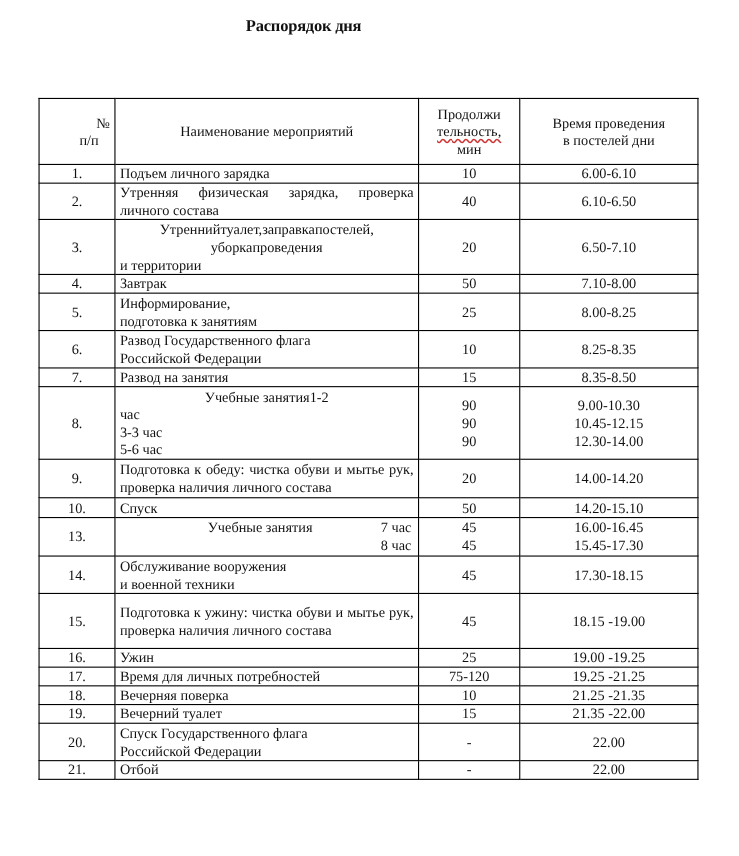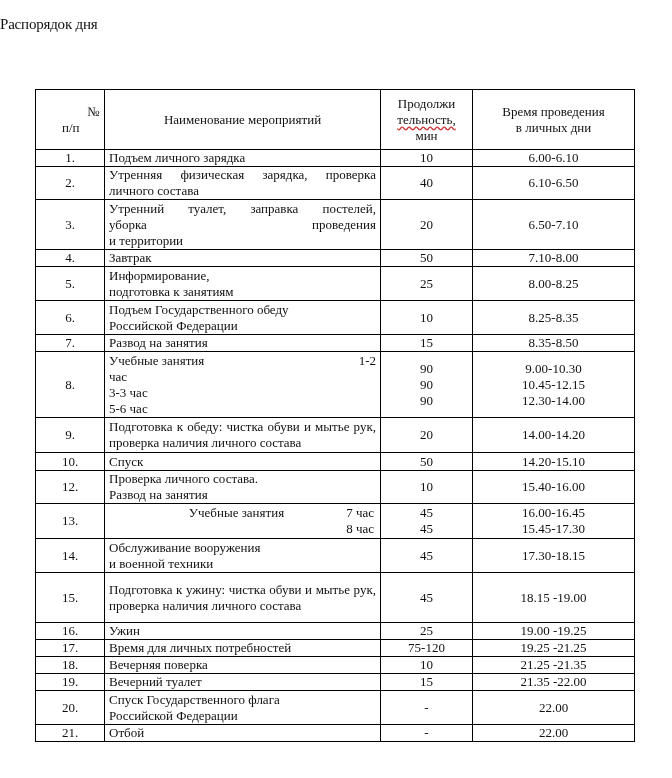--- a/index.html
+++ b/index.html
@@ -1,42 +1,42 @@
 <!DOCTYPE html>
 <html><head>
 <meta charset="utf-8">
 <style>
   html, body { margin:0; padding:0; background:#ffffff; }
   body {
     width:672px; height:778px; position:relative; overflow:hidden;
     font-family:"Liberation Serif", "DejaVu Serif", serif; color:#111;
   }
   .title {
-    position:absolute; top:16px; left:0; width:552px; text-align:left;
-    font-weight:normal; font-size:15px; letter-spacing:-0.2px;
+    position:absolute; top:16px; left:0; width:552px; text-align:center;
+    font-weight:bold; font-size:15px; letter-spacing:-0.2px;
   }
   table.sched {
     position:absolute; left:35px; top:89px;
     border-collapse:collapse; table-layout:fixed;
     font-size:13px; line-height:16px;
   }
   table.sched td, table.sched th {
     border:1px solid #000; padding:0 4px; vertical-align:middle;
     font-weight:normal;
   }
   col.c1 { width:69px; } col.c2 { width:276px; } col.c3 { width:92px; } col.c4 { width:162px; }
   th { text-align:center; }
   th.num { text-align:right; padding-right:6px; }
-  th.num .l2 { display:block; text-align:left; padding-left:22px; }
+  th.num .l2 { display:block; text-align:center; padding-left:22px; }
   .wavy { text-decoration:underline wavy #c33; text-underline-offset:2px; }
   td.num, td.dur, td.time { text-align:center; }
   td.name { text-align:justify; text-align-last:left; padding-left:6px; padding-right:6px; }
   .line { display:block; }
   .right { display:block; text-align:right; }
-  .split { display:flex; justify-content:space-between; }
+  .split { display:flex; justify-content:center; }
   .name-13 { display:flex; justify-content:flex-end; gap:62px; padding-right:2px; }
   .name-13 .lbl { align-self:flex-start; }
   .name-13 .hrs { text-align:left; }
 </style>
 </head>
 <body>
 
 <div class="title">Распорядок дня</div>
 
 <table class="sched">
@@ -53,21 +53,21 @@
         <span class="l2">п/п</span>
       </th>
       <th>Наименование мероприятий</th>
       <th>
         <span class="line">Продолжи</span>
         <span class="line"><span class="wavy">тельность,</span></span>
         <span class="line">мин</span>
       </th>
       <th>
         <span class="line">Время проведения</span>
-        <span class="line">в личных дни</span>
+        <span class="line">в постелей дни</span>
       </th>
     </tr>
   </thead>
   <tbody>
 
     <tr style="height:17px">
       <td class="num">1.</td>
       <td class="name">Подъем личного зарядка</td>
       <td class="dur">10</td>
       <td class="time">6.00-6.10</td>
@@ -112,21 +112,21 @@
         <span class="line">Информирование,</span>
         <span class="line">подготовка к занятиям</span>
       </td>
       <td class="dur">25</td>
       <td class="time">8.00-8.25</td>
     </tr>
 
     <tr style="height:34px">
       <td class="num">6.</td>
       <td class="name">
-        <span class="line">Подъем Государственного обеду</span>
+        <span class="line">Развод Государственного флага</span>
         <span class="line">Российской Федерации</span>
       </td>
       <td class="dur">10</td>
       <td class="time">8.25-8.35</td>
     </tr>
 
     <tr style="height:17px">
       <td class="num">7.</td>
       <td class="name">Развод на занятия</td>
       <td class="dur">15</td>
@@ -164,29 +164,20 @@
     </tr>
 
     <tr style="height:18px">
       <td class="num">10.</td>
       <td class="name">Спуск</td>
       <td class="dur">50</td>
       <td class="time">14.20-15.10</td>
     </tr>
 
 
-    <tr style="height:33px">
-      <td class="num">12.</td>
-      <td class="name">
-        <span class="line">Проверка личного состава.</span>
-        <span class="line">Развод на занятия</span>
-      </td>
-      <td class="dur">10</td>
-      <td class="time">15.40-16.00</td>
-    </tr>
 
     <tr style="height:35px">
       <td class="num">13.</td>
       <td class="name">
         <div class="name-13">
           <span class="lbl">Учебные занятия</span>
           <span class="hrs">
             <span class="line">7 час</span>
             <span class="line">8 час</span>
           </span>

